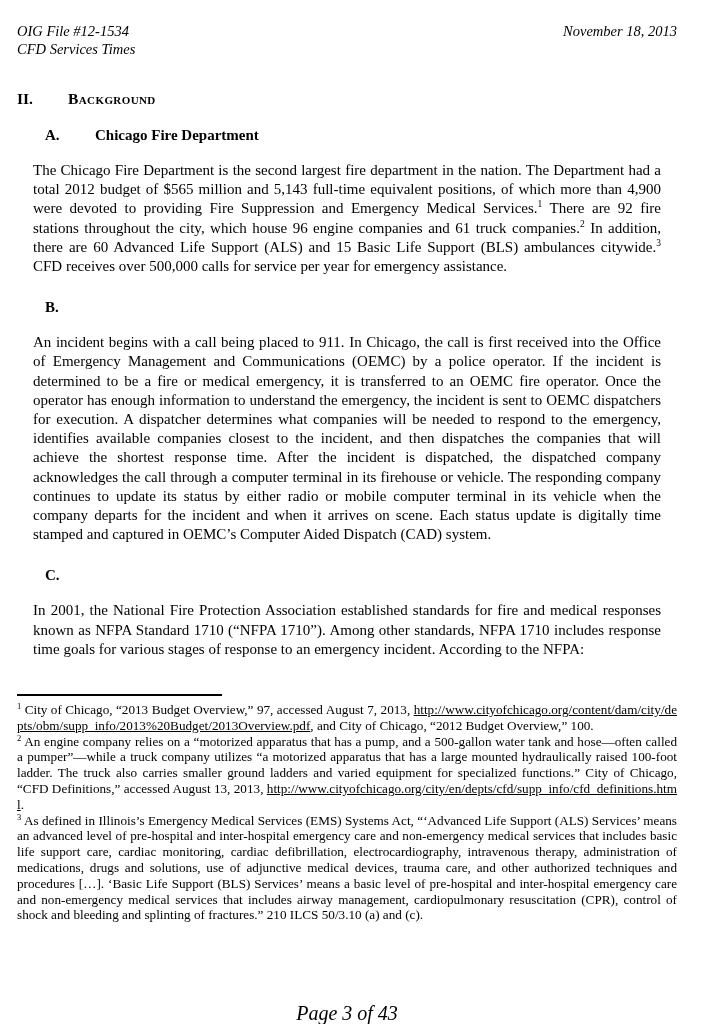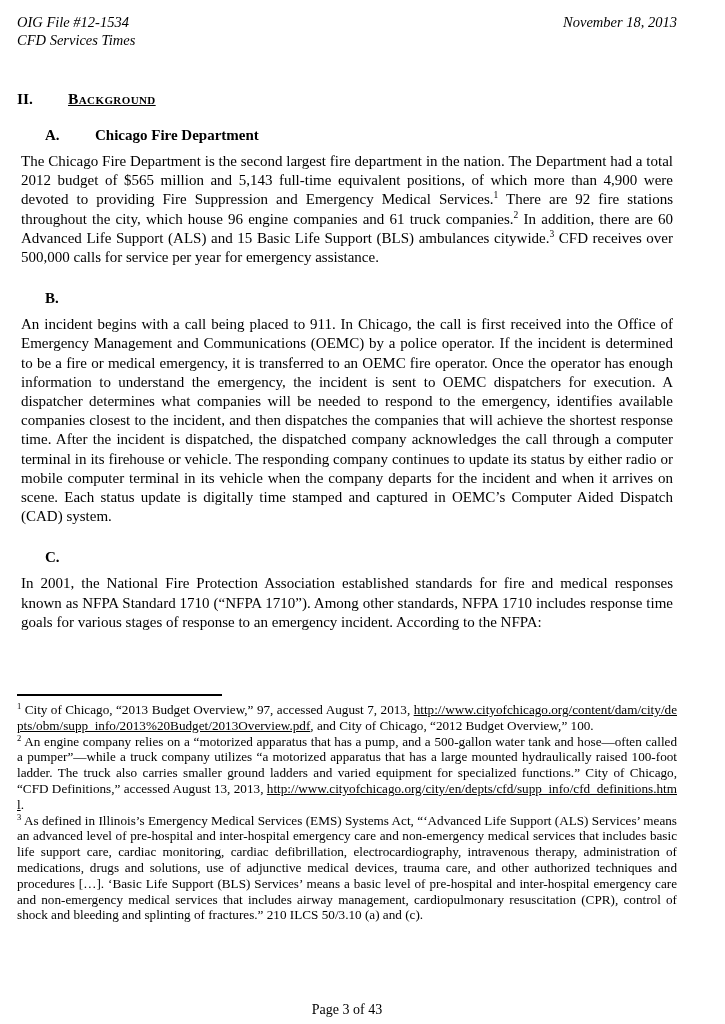--- a/index.html
+++ b/index.html
@@ -1,61 +1,60 @@
 <!DOCTYPE html>
 <html><head>
 <meta charset="utf-8">
 <style>
   html, body { margin: 0; padding: 0; background: #ffffff; }
   .page {
     position: relative;
     width: 725px;
     height: 1024px;
     box-sizing: border-box;
-    padding: 14px 48px 0 17px;
+    padding: 23px 48px 0 17px;
     background: #ffffff;
     color: #000000;
     font-family: "Liberation Serif", "DejaVu Serif", serif;
     overflow: hidden;
   }
   
   .header {
     display: flex;
     justify-content: space-between;
     align-items: flex-start;
     font-style: italic;
     font-size: 14.5px;
     line-height: 17.5px;
   }
   
   .section-heading {
     display: flex;
-    margin-top: 40px;
+    margin-top: 31px;
     font-weight: bold;
     font-size: 15.5px;
     line-height: 20px;
   }
   .section-numeral { width: 51px; flex: 0 0 51px; }
   .section-title {
     font-variant: small-caps;
     letter-spacing: 0.4px;
-    text-decoration: underline;
   }
   .sub-heading {
     display: flex;
     margin: 22px 0 7px 28px;
     font-weight: bold;
     font-size: 15px;
     line-height: 19px;
   }
   .sub-heading.first { margin-top: 17px; }
   .sub-label { width: 50px; flex: 0 0 50px; }
   
   .body-para {
-    margin: 4px;
+    margin: 16px;
     font-size: 15px;
     line-height: 19.2px;
     text-align: justify;
   }
   .body-para sup {
     font-size: 9.5px;
     line-height: 0;
     vertical-align: super;
   }
   
@@ -86,21 +85,22 @@
     cursor: pointer;
     word-break: break-all;
   }
   
   .footer {
     position: absolute;
     top: 1002px;
     left: 17px;
     right: 48px;
     text-align: center;
-    font-size: 14px;
+    font-style: italic;
+    font-size: 20px;
   }
 </style>
 </head>
 <body>
 
 <div class="page">
 
   <div class="header">
     <div class="header-left">
       <div>OIG File #12-1534</div>

